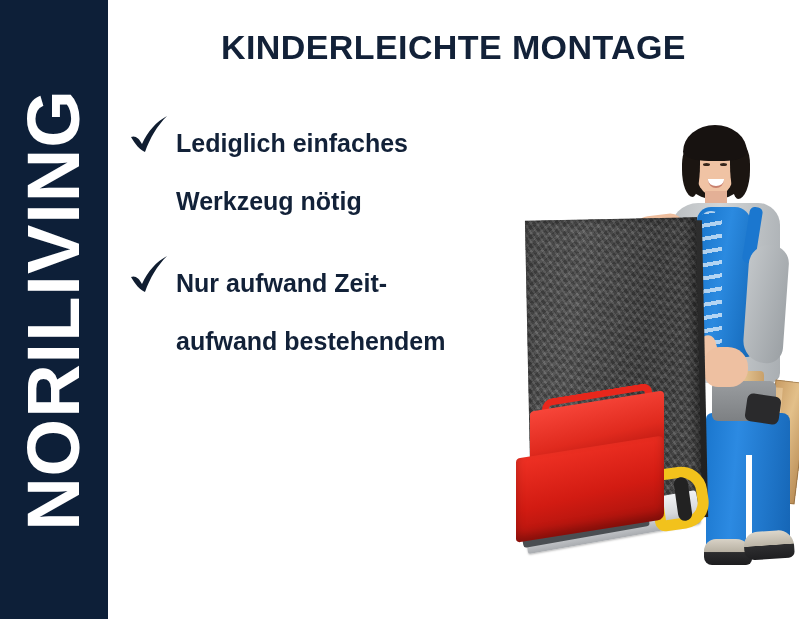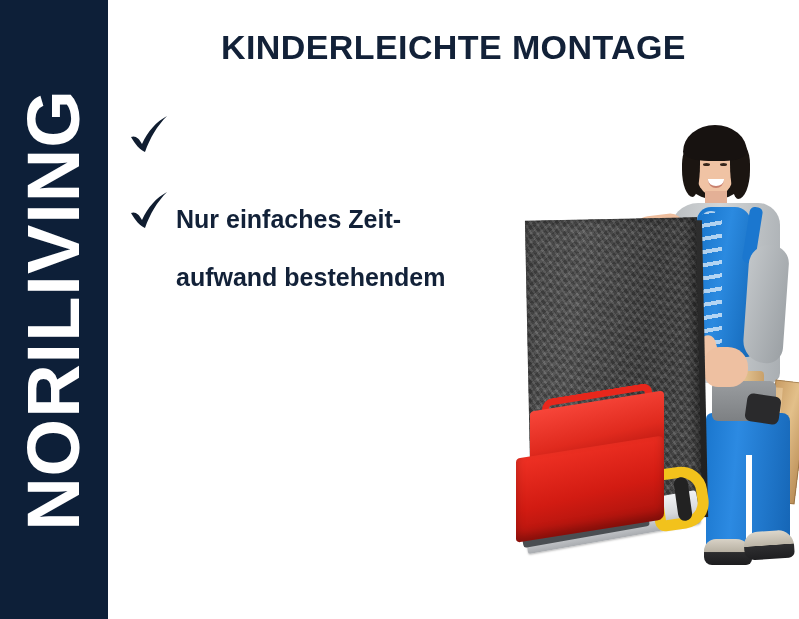--- a/index.html
+++ b/index.html
@@ -323,31 +323,35 @@
   <div id="headline">KINDERLEICHTE MONTAGE</div>
 
   <div id="benefits">
 
     <div class="benefit">
       <span class="check-icon">
         <svg viewBox="0 0 44 44" xmlns="http://www.w3.org/2000/svg">
           <path d="M3 23 C7 21 11 24 14 30 C20 17 28 8 39 2 C29 12 22 24 17 38 C12 36 7 30 3 23 Z" fill="#101d30"></path>
         </svg>
       </span>
+      <span class="benefit-lines">
+        <span class="benefit-line">Lediglich einfaches</span>
+        <span class="benefit-line">Werkzeug nötig</span>
+      </span>
     </div>
 
 
     <div class="benefit">
       <span class="check-icon">
         <svg viewBox="0 0 44 44" xmlns="http://www.w3.org/2000/svg">
           <path d="M3 23 C7 21 11 24 14 30 C20 17 28 8 39 2 C29 12 22 24 17 38 C12 36 7 30 3 23 Z" fill="#101d30"></path>
         </svg>
       </span>
       <span class="benefit-lines">
-        <span class="benefit-line">Nur einfaches Zeit-</span>
+        <span class="benefit-line">Nur aufwand Zeit-</span>
         <span class="benefit-line">aufwand bestehendem</span>
       </span>
     </div>
 
   </div>
 
   <div id="photo">
 
     <div class="person">
       <div class="hair-back"></div>

